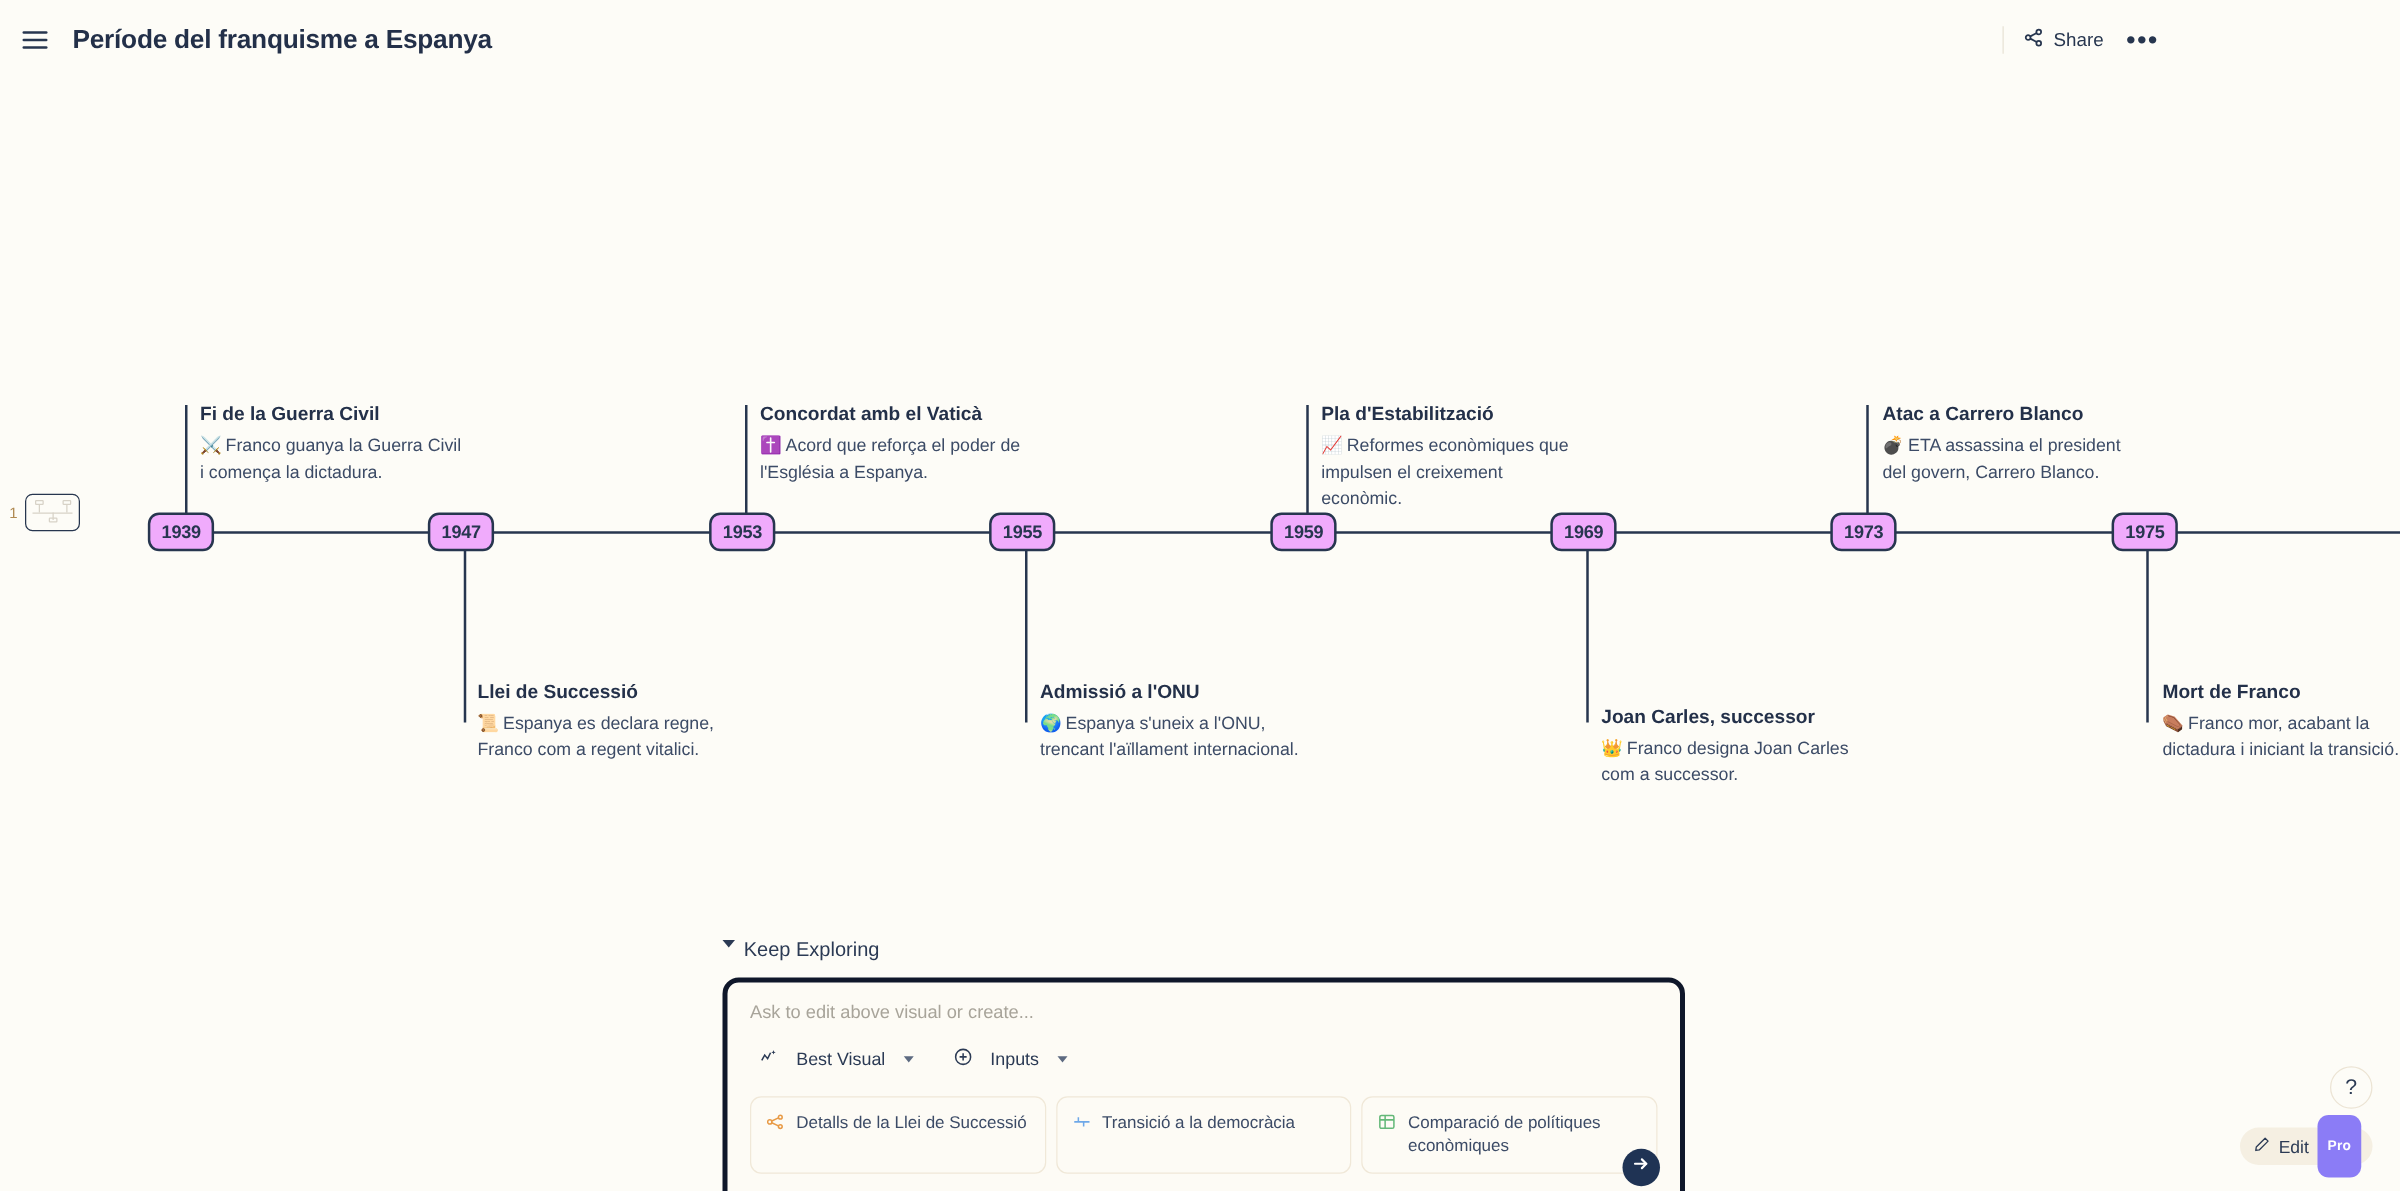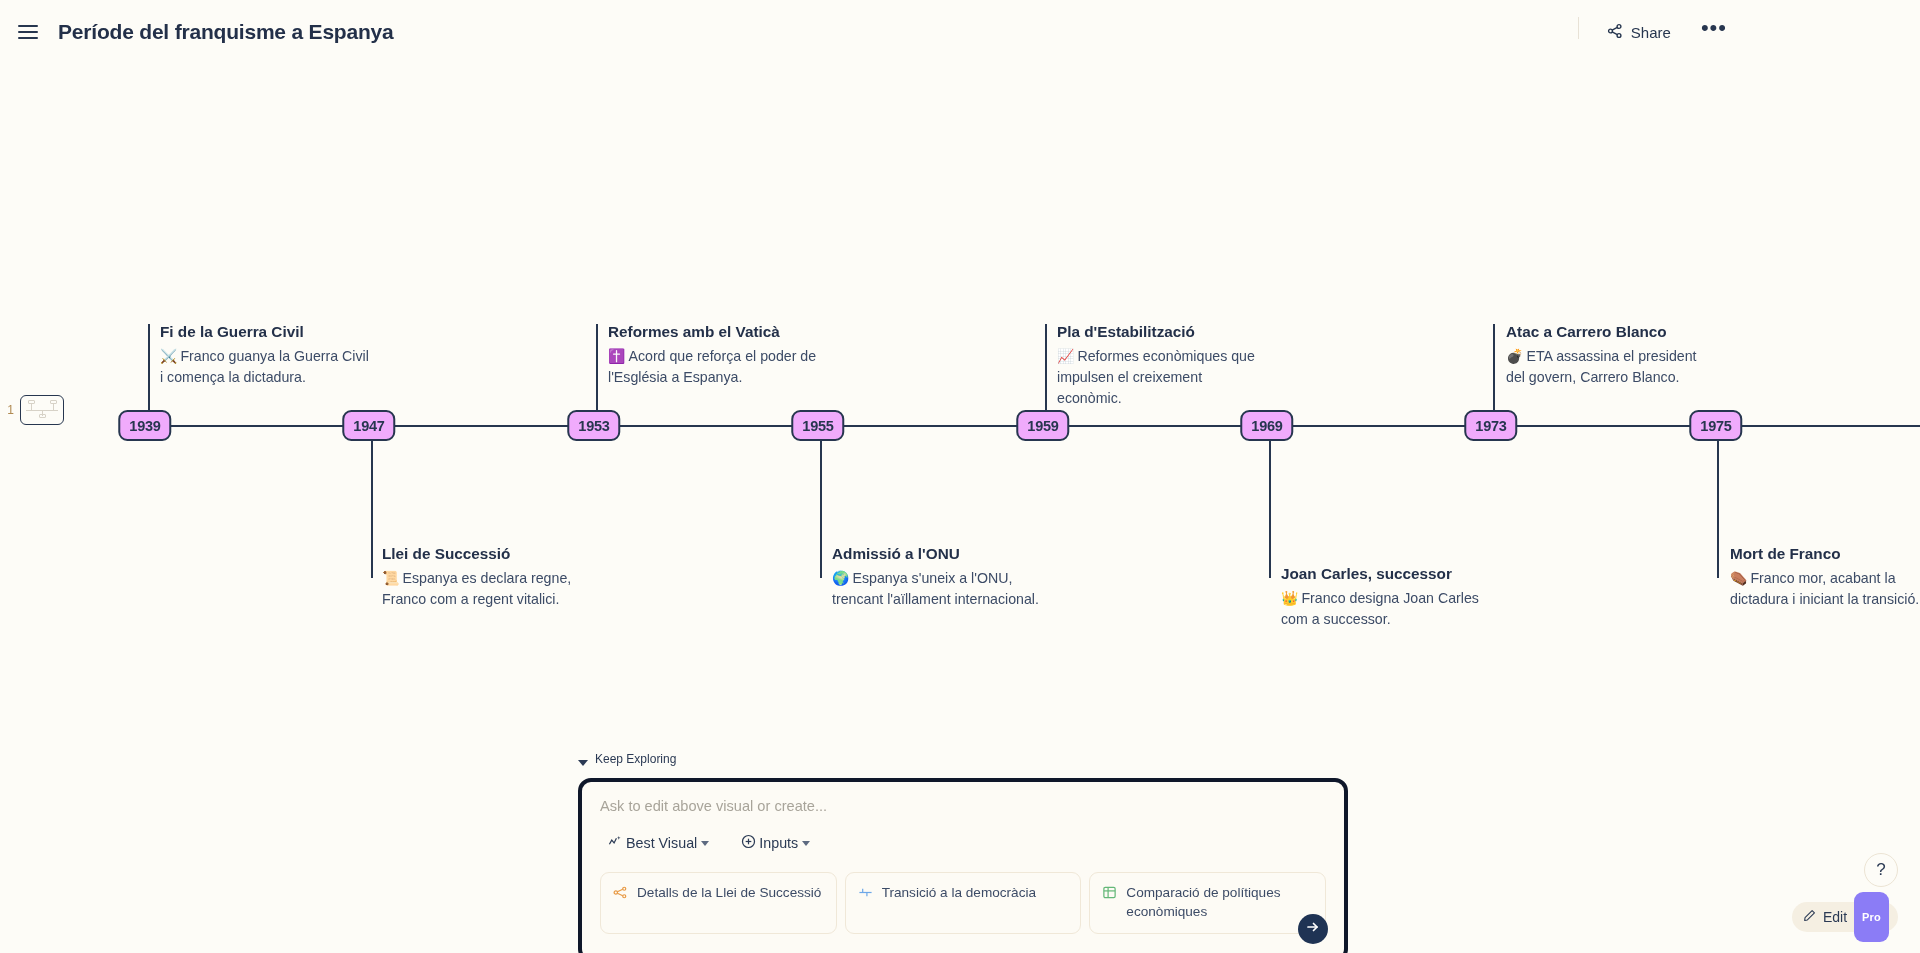--- a/index.html
+++ b/index.html
@@ -21,21 +21,21 @@
     margin-left: 18px; width: 22px; height: 22px;
     display: flex; flex-direction: column; justify-content: center; gap: 4px;
     cursor: pointer;
   }
   .hamburger span { display: block; height: 2px; width: 20px; background: #27364f; border-radius: 1px; }
   .doc-title {
     margin-left: 18px; font-size: 21px; font-weight: 700; letter-spacing: -0.2px;
     color: #233049; white-space: nowrap;
   }
   .topbar-right {
-    margin-left: auto; display: flex; align-items: flex-start; gap: 12px; padding-right: 22px;
+    margin-left: auto; display: flex; align-items: center; gap: 0; padding-right: 22px;
   }
   .vdiv { width: 1px; height: 22px; background: #e8e2d6; margin-right: 8px; }
   .share-btn {
     display: flex; align-items: center; gap: 8px; padding: 6px 8px;
     border-radius: 7px; cursor: pointer; font-size: 15px; color: #27364f; font-weight: 400;
   }
   .more-btn {
     padding: 4px 10px; border-radius: 7px; cursor: pointer;
     font-size: 22px; line-height: 14px; color: #27364f; letter-spacing: 1px;
   }
@@ -76,32 +76,32 @@
     font-size: 15.3px; font-weight: 700; color: #233049; line-height: 1.28; margin-bottom: 4px;
   }
   .card .c-desc {
     font-size: 14.2px; color: #3c4b66; line-height: 1.48;
   }
   .c-emoji { font-size: 14px; margin-right: 3px; }
 
   
   .explore { position: absolute; left: 578px; top: 752px; width: 770px; }
   .explore-head {
-    display: flex; align-items: flex-end; gap: 7px; font-size: 12px; color: #2b3a54;
+    display: flex; align-items: flex-start; gap: 7px; font-size: 16px; color: #2b3a54;
     margin-bottom: 12px; cursor: pointer; width: fit-content;
   }
   .caret { width: 0; height: 0; border-left: 5px solid transparent; border-right: 5px solid transparent; border-top: 6px solid #2b3a54; }
   .ask-box {
     border: 4px solid #0f172a; border-radius: 13px; background: #fdfbf5; padding: 16px 18px 24px 18px;
     position: relative;
   }
   .ask-placeholder { font-size: 14.6px; color: #a8a49a; margin-bottom: 16px; cursor: text; }
   .ask-controls { display: flex; align-items: center; gap: 16px; }
   .pill-ctl {
-    display: flex; align-items: center; gap: 3px; font-size: 14.3px; color: #2b3a54;
+    display: flex; align-items: center; gap: 14px; font-size: 14.3px; color: #2b3a54;
     padding: 4px 8px; border-radius: 7px; cursor: pointer;
   }
   .chev { width: 0; height: 0; border-left: 4.5px solid transparent; border-right: 4.5px solid transparent; border-top: 5.5px solid #5d6a80; margin-left: 1px; }
   .send-btn {
     position: absolute; right: 16px; bottom: 14px; width: 30px; height: 30px; border-radius: 50%;
     background: #1f3354; display: flex; align-items: center; justify-content: center; cursor: pointer;
   }
   .suggestions { display: flex; gap: 8px; margin-top: 16px; }
   .sugg {
     flex: 1; border: 1px solid #f0e8d8; border-radius: 9px; background: #fdfbf5;
@@ -182,21 +182,21 @@
     <div class="stem down" style="left:371px;"></div>
     <div class="node" style="left:369px;">1947</div>
     <div class="card" style="left:382px; top:480px;">
       <div class="c-title">Llei de Successió</div>
       <div class="c-desc"><span class="c-emoji">📜</span><span>Espanya es declara regne, Franco com a regent vitalici.</span></div>
     </div>
 
     <div class="stem up" style="left:596px;"></div>
     <div class="node" style="left:594px;">1953</div>
     <div class="card" style="left:608px; top:258px;">
-      <div class="c-title">Reformes amb el Vaticà</div>
+      <div class="c-title">Concordat amb el Vaticà</div>
       <div class="c-desc"><span class="c-emoji">✝️</span><span>Acord que reforça el poder de l'Església a Espanya.</span></div>
     </div>
 
     <div class="stem down" style="left:820px;"></div>
     <div class="node" style="left:818px;">1955</div>
     <div class="card" style="left:832px; top:480px;">
       <div class="c-title">Admissió a l'ONU</div>
       <div class="c-desc"><span class="c-emoji">🌍</span><span>Espanya s'uneix a l'ONU, trencant l'aïllament internacional.</span></div>
     </div>
 

